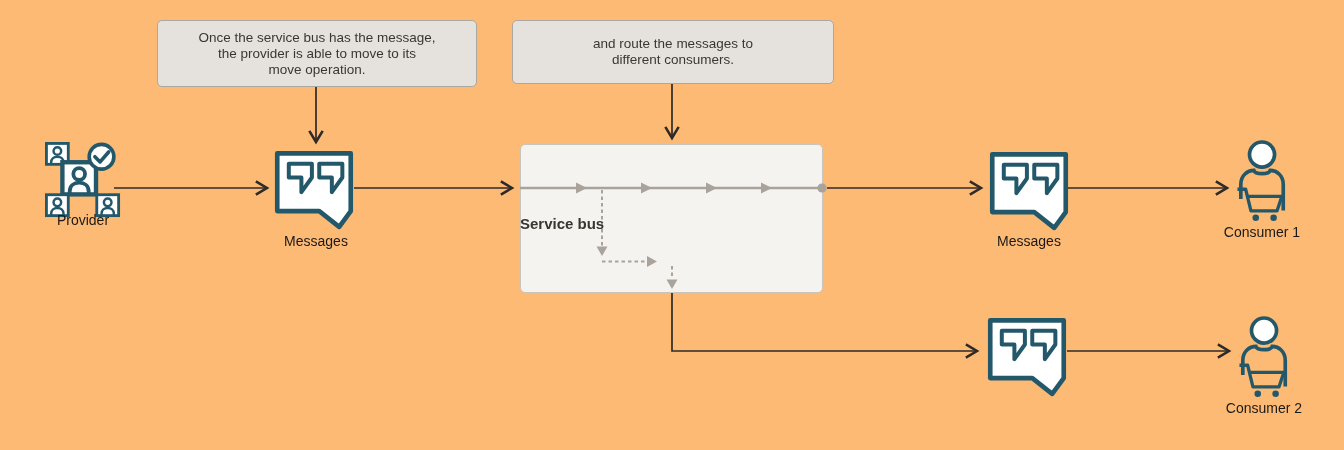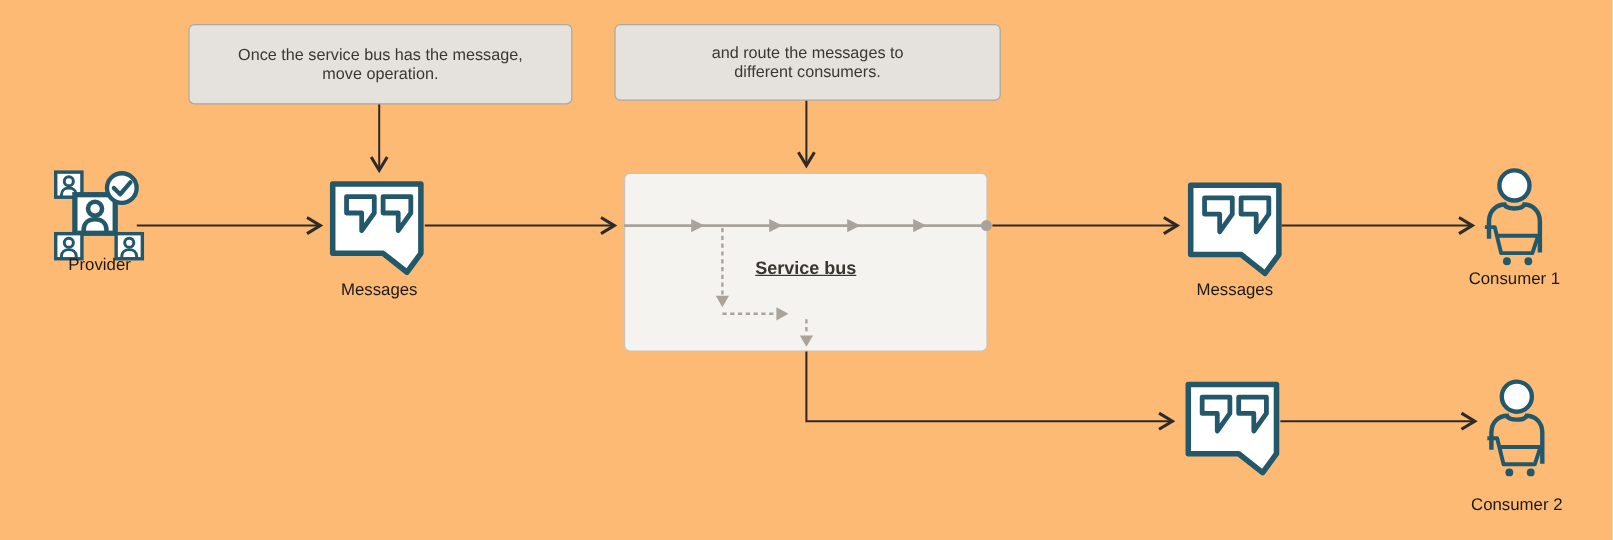--- a/index.html
+++ b/index.html
@@ -4,22 +4,22 @@
 <style>
   html,body{margin:0;padding:0;background:#fff;font-family:"Liberation Sans",sans-serif;}
   .stage{position:relative;width:1344px;height:450px;background:#fdba74;overflow:hidden;}
   .connectors{position:absolute;left:0;top:0;width:1344px;height:450px;}
   .callout{position:absolute;background:#E5E2DD;border:1px solid #ABA7A1;border-radius:5px;
            display:flex;flex-direction:column;justify-content:center;align-items:center;
            text-align:center;font-size:13.5px;line-height:16px;color:#3A3733;}
   .callout span{display:block;}
   .busbox{position:absolute;left:520px;top:144px;width:303px;height:149px;background:#F4F3F0;
           border:1px solid #C8C4BE;border-radius:5px;box-sizing:border-box;}
-  .bus-label{position:absolute;left:520px;top:215px;width:303px;text-align:center;
-             font-weight:bold;font-size:15px;color:#39352F;text-decoration:underline;}
+  .bus-label{position:absolute;left:520px;top:215px;width:303px;
+             font-weight:bold;font-size:15px;color:#39352F;}
   .node-label{position:absolute;transform:translateX(-50%);font-size:14px;color:#1B1917;
               text-align:center;white-space:nowrap;line-height:17px;}
   .node-label.wrap{white-space:normal;width:110px;}
   .icon{position:absolute;overflow:visible;color:#23586B;}
   .defs-holder{position:absolute;width:0;height:0;overflow:hidden;}
 </style>
 </head>
 <body>
 
 <svg class="defs-holder" aria-hidden="true">
@@ -83,20 +83,21 @@
     <line x1="602" y1="190" x2="602" y2="246" stroke="#A9A39B" stroke-width="2" stroke-dasharray="3.5 3"></line>
     <polygon points="596.5,246.5 607.5,246.5 602,256" fill="#A9A39B"></polygon>
     <line x1="602" y1="261.5" x2="647" y2="261.5" stroke="#A9A39B" stroke-width="2" stroke-dasharray="3.5 3"></line>
     <polygon points="647,256 647,267 657,261.5" fill="#A9A39B"></polygon>
     <line x1="672" y1="266" x2="672" y2="279" stroke="#A9A39B" stroke-width="2" stroke-dasharray="3.5 3"></line>
     <polygon points="666.5,279.5 677.5,279.5 672,289" fill="#A9A39B"></polygon>
   </svg>
 
   <div class="callout" style="left:157px;top:20px;width:318px;height:65px;">
     <span>Once the service bus has the message,</span>
+    <span>the provider is able to move to its</span>
     <span>move operation.</span>
   </div>
   <div class="callout" style="left:512px;top:20px;width:320px;height:62px;">
     <span>and route the messages to</span>
     <span>different consumers.</span>
   </div>
 
   <svg class="icon" style="left:45px;top:142px;" width="76" height="76" viewBox="0 0 80 80">
       <use href="#sym-provider"></use>
     </svg>
@@ -114,15 +115,15 @@
     </svg>
   <svg class="icon" style="left:1238px;top:316px;" width="54" height="85" viewBox="0 0 56 88">
       <use href="#sym-consumer"></use>
     </svg>
 
   <div class="node-label" style="left:83px;top:212px;">Provider</div>
   <div class="node-label" style="left:316px;top:233px;">Messages</div>
   <div class="bus-label">Service bus</div>
   <div class="node-label" style="left:1029px;top:233px;">Messages</div>
   <div class="node-label" style="left:1262px;top:224px;">Consumer 1</div>
-  <div class="node-label" style="left:1264px;top:412px;">Consumer 2</div>
+  <div class="node-label" style="left:1264px;top:400px;">Consumer 2</div>
 
 </div>
 
 </body></html>

